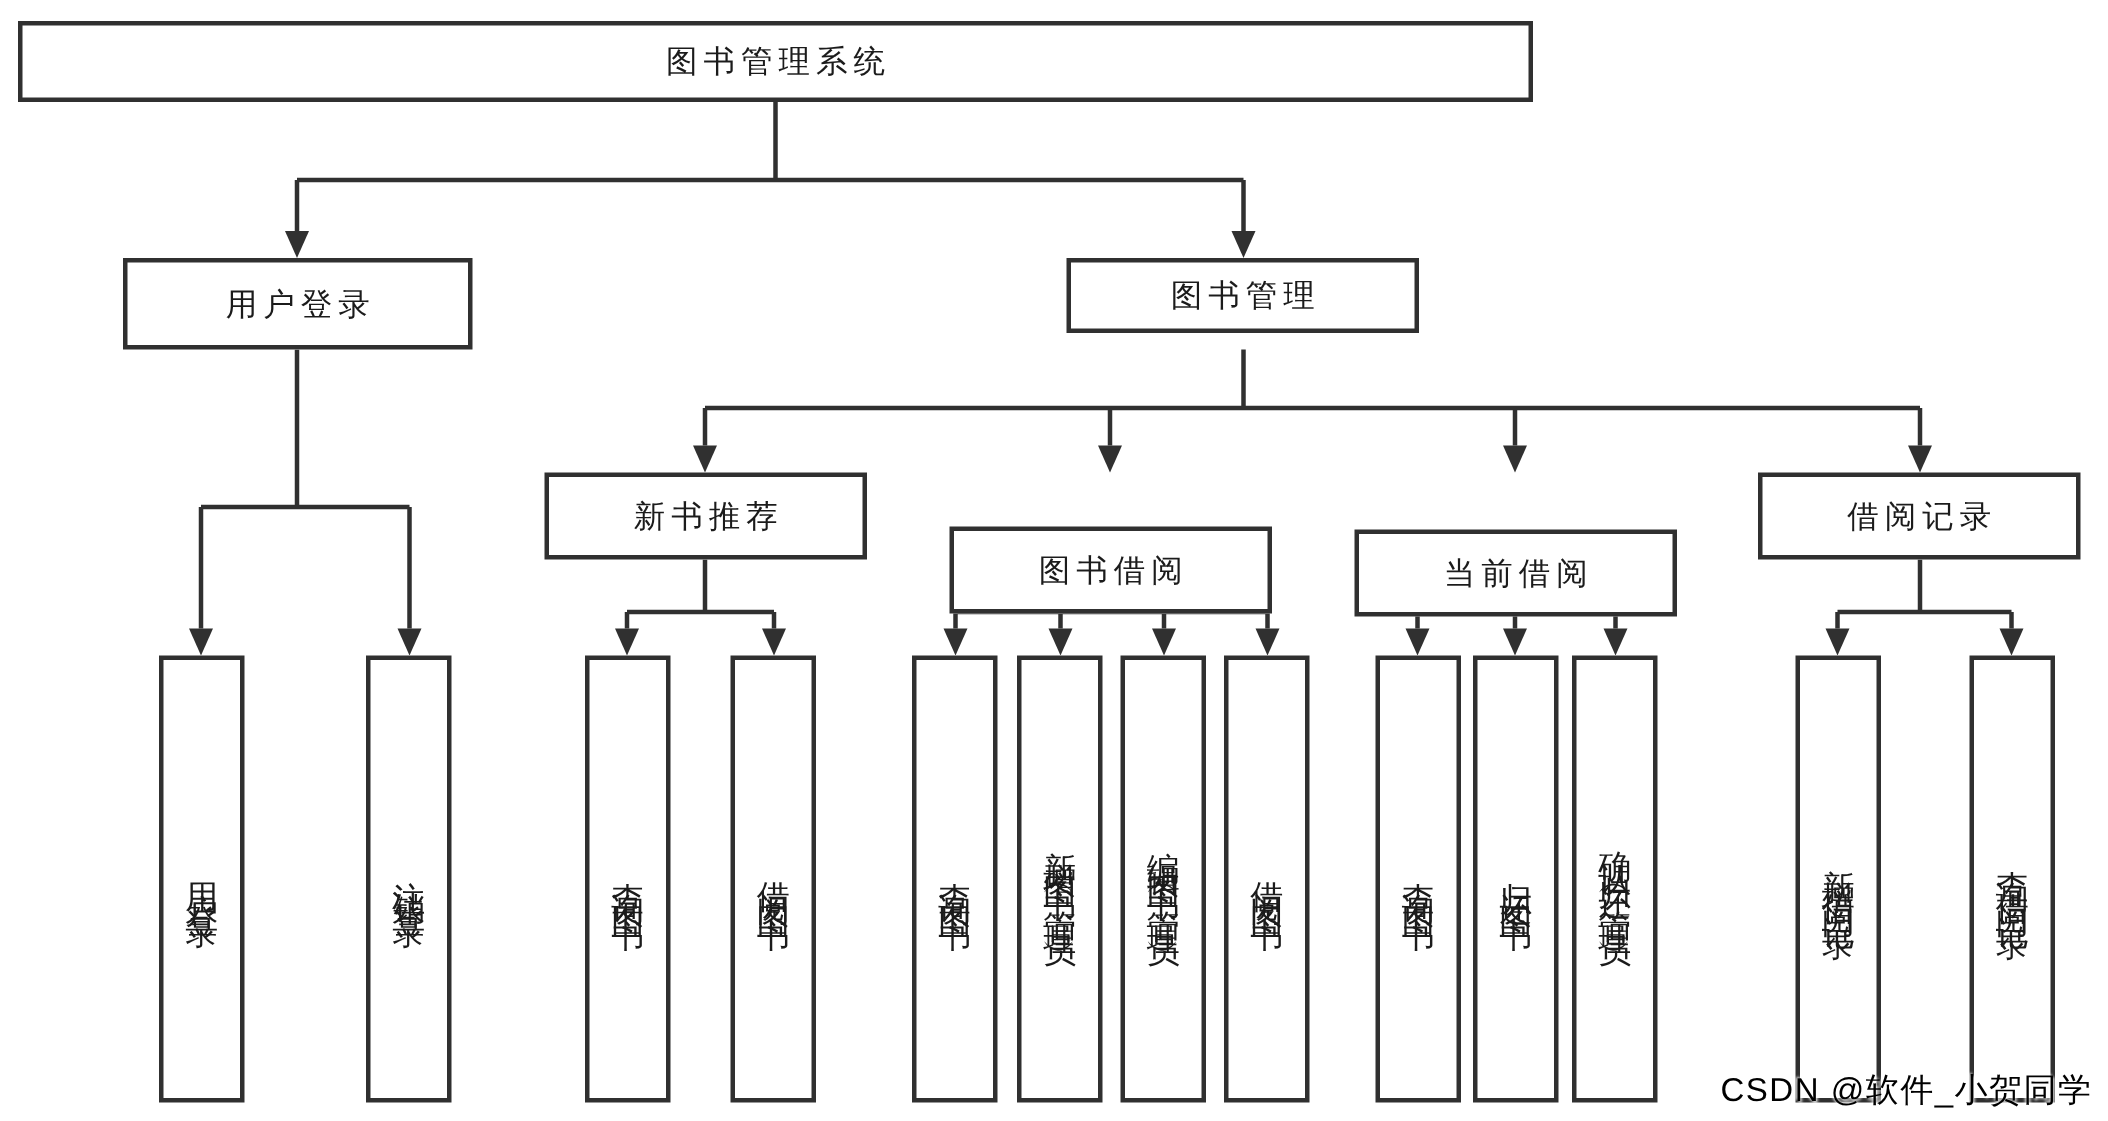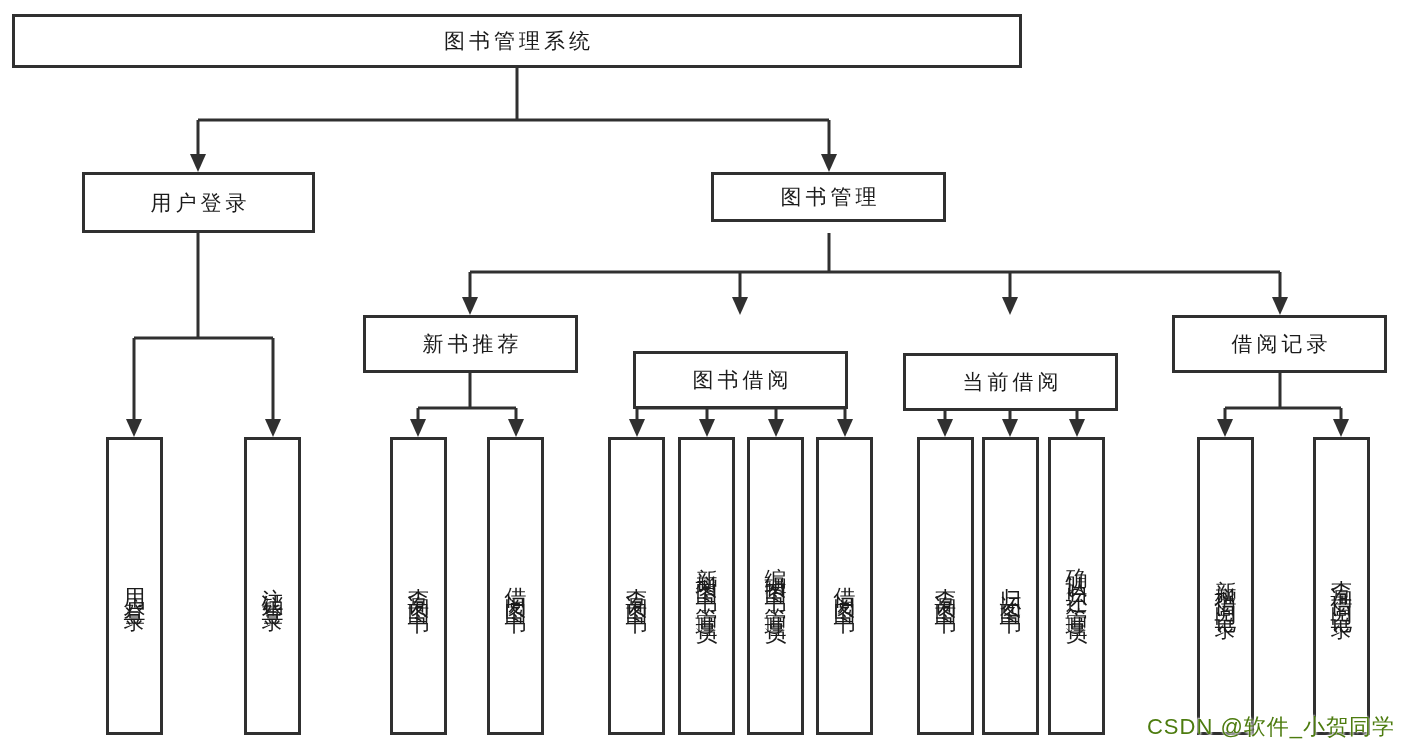--- a/index.html
+++ b/index.html
@@ -47,21 +47,21 @@
     top: 437px;
     height: 298px;
     line-height: 1;
   }
   .watermark {
     position: absolute;
     top: 712px;
     right: 10px;
     font-size: 22px;
     letter-spacing: 1px;
-    color: #4d7c0f;
+    color: #000000;
     text-shadow: 1px 1px 2px rgba(255,255,255,0.95), -1px -1px 2px rgba(255,255,255,0.95);
     white-space: nowrap;
     z-index: 5;
   }
 </style>
 </head>
 <body>
 
 <div class="stage">
 

